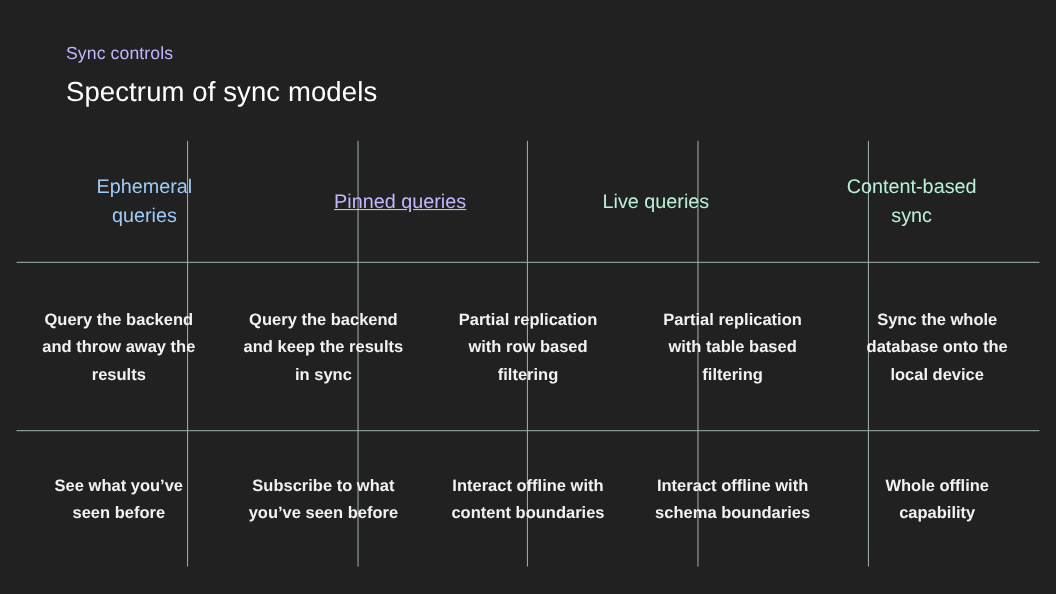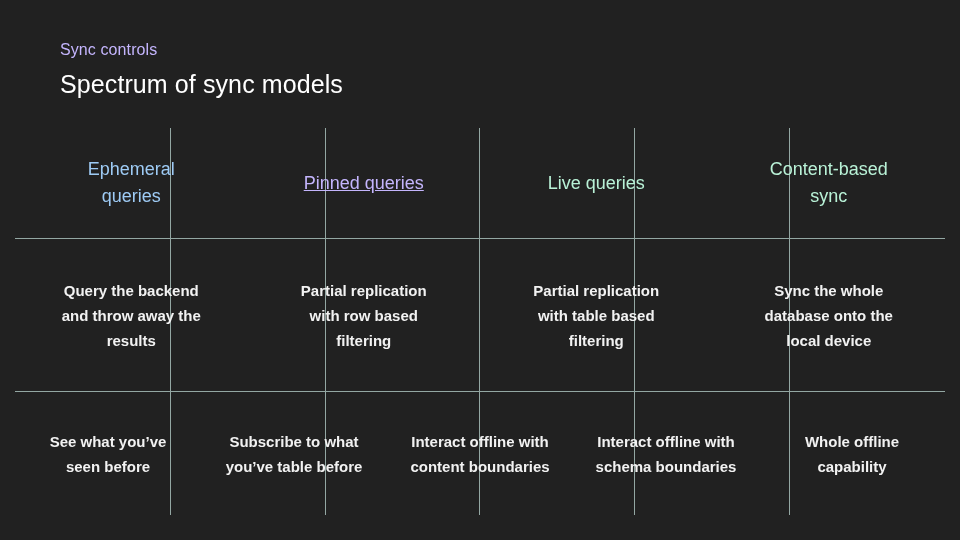--- a/index.html
+++ b/index.html
@@ -150,36 +150,39 @@
       <div class="cell cell-head">
         <span class="txt" style="color: rgb(185, 242, 215);">Content-based sync</span>
       </div>
     </div>
 
     <div class="row mid">
       <div class="cell cell-body">
         <span class="txt">Query the backend and throw away the results</span>
       </div>
       <div class="cell cell-body">
+        <span class="txt">Query the backend and keep the results in sync</span>
+      </div>
+      <div class="cell cell-body">
         <span class="txt">Partial replication with row based filtering</span>
       </div>
       <div class="cell cell-body">
         <span class="txt">Partial replication with table based filtering</span>
       </div>
       <div class="cell cell-body">
         <span class="txt">Sync the whole database onto the local device</span>
       </div>
     </div>
 
     <div class="row bot">
       <div class="cell cell-body">
         <span class="txt">See what you’ve seen before</span>
       </div>
       <div class="cell cell-body">
-        <span class="txt">Subscribe to what you’ve table before</span>
+        <span class="txt">Subscribe to what you’ve seen before</span>
       </div>
       <div class="cell cell-body">
         <span class="txt">Interact offline with content boundaries</span>
       </div>
       <div class="cell cell-body">
         <span class="txt">Interact offline with schema boundaries</span>
       </div>
       <div class="cell cell-body">
         <span class="txt">Whole offline capability</span>
       </div>

